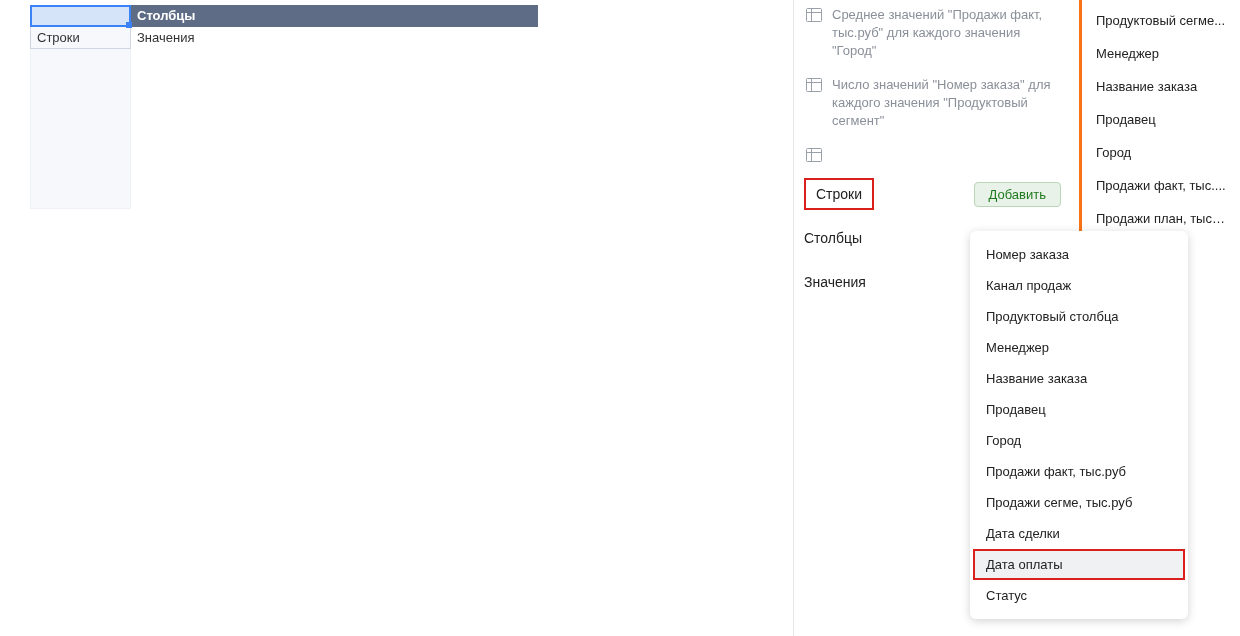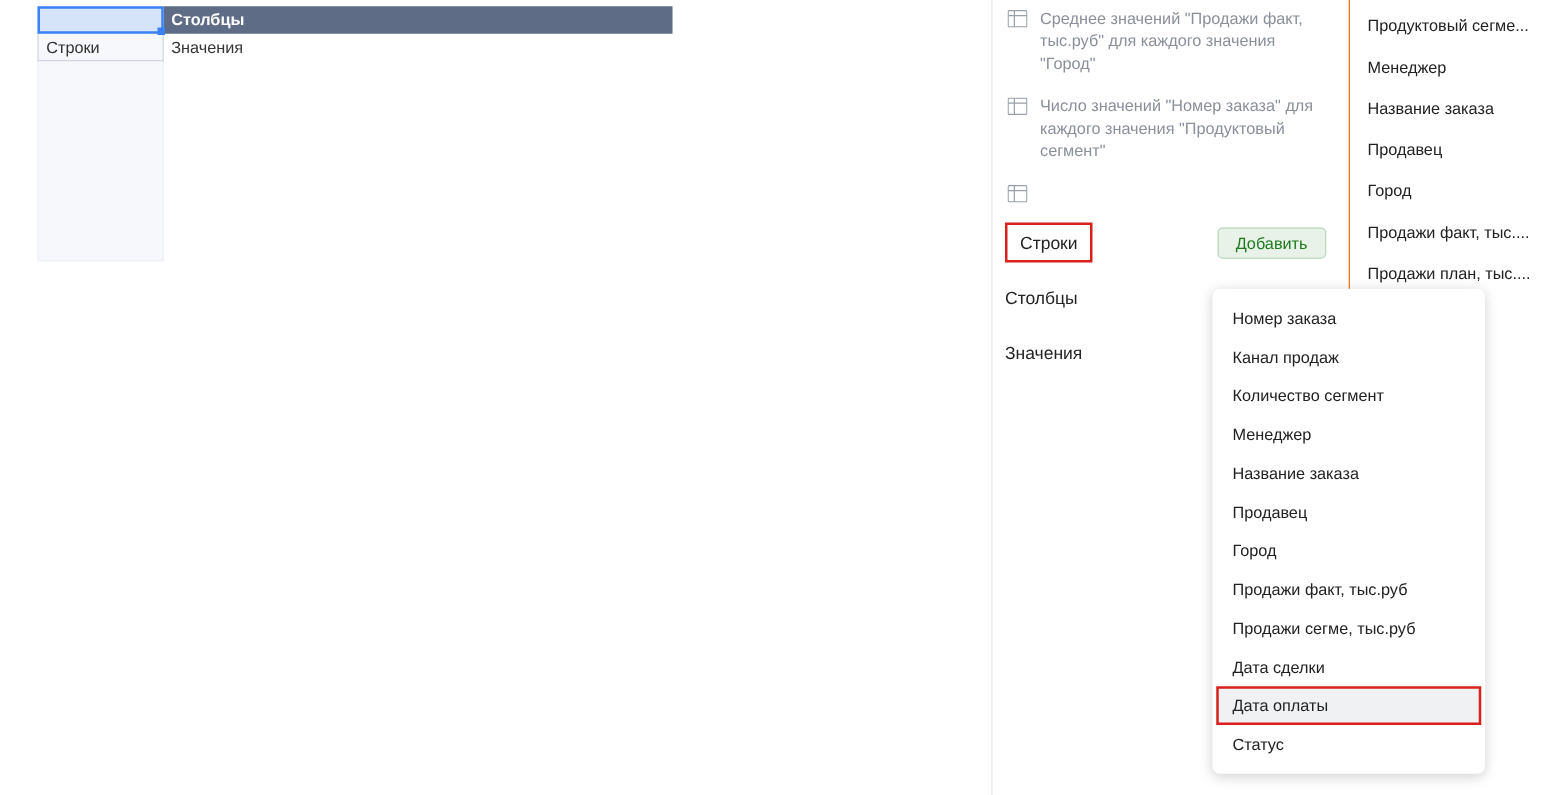--- a/index.html
+++ b/index.html
@@ -143,21 +143,21 @@
     margin:0 3px;
     padding:8px 13px;
   }
 
   
   .field-list {
     position: absolute;
     left: 1079px;
     top: 0;
     width: 161px;
-    border-left: 1px solid #f97316;
+    border-left: 3px solid #f97316;
     height: 560px;
     padding-top: 4px;
   }
   .field-item {
     padding: 9px 14px;
     font-size: 13px;
     color: #222;
     border-bottom: 0;
     cursor: pointer;
     white-space: nowrap;
@@ -220,21 +220,21 @@
     <span class="section-label">Столбцы</span>
   </div>
   <div class="section-row">
     <span class="section-label">Значения</span>
   </div>
 </div>
 
 <div class="dropdown">
   <div class="dd-item">Номер заказа</div>
   <div class="dd-item">Канал продаж</div>
-  <div class="dd-item">Количество сегмент</div>
+  <div class="dd-item">Продуктовый столбца</div>
   <div class="dd-item">Менеджер</div>
   <div class="dd-item">Название заказа</div>
   <div class="dd-item">Продавец</div>
   <div class="dd-item">Город</div>
   <div class="dd-item">Продажи факт, тыс.руб</div>
   <div class="dd-item">Продажи сегме, тыс.руб</div>
   <div class="dd-item">Дата сделки</div>
   <div class="dd-item red-outline">Дата оплаты</div>
   <div class="dd-item">Статус</div>
 </div>

